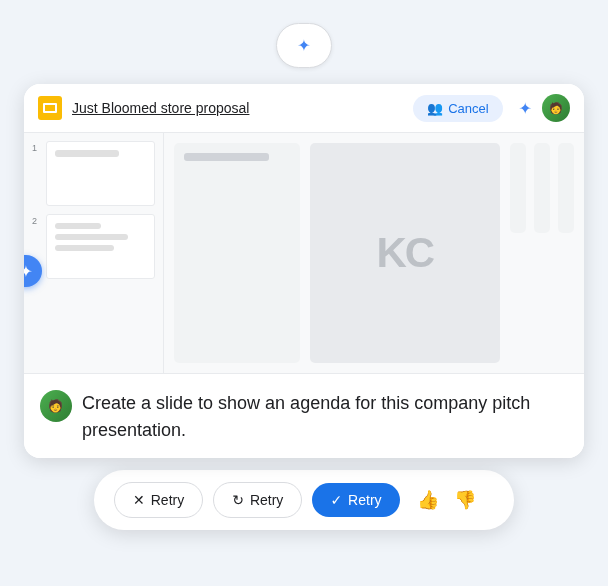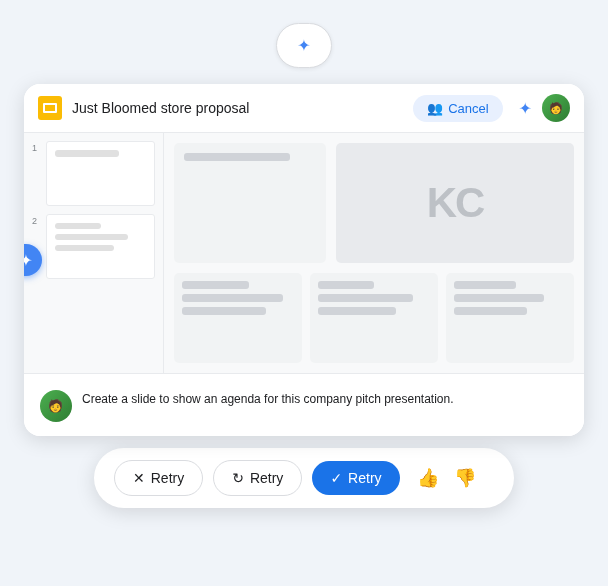--- a/index.html
+++ b/index.html
@@ -82,20 +82,21 @@
       height: 10px;
       border: 2px solid #fff;
       border-radius: 1px;
       position: relative;
     }
 
     .slides-title {
       font-size: 14px;
       color: #202124;
       flex: 1;
+      text-decoration: underline;
     }
 
     .share-btn {
       background: #e8f0fe;
       color: #1a73e8;
       border: none;
       border-radius: 20px;
       padding: 6px 14px;
       font-size: 13px;
       display: flex;
@@ -183,21 +184,21 @@
       flex-shrink: 0;
       overflow: hidden;
       display: flex;
       align-items: center;
       justify-content: center;
       font-size: 12px;
       color: #fff;
     }
 
     .ai-message {
-      font-size: 12px;
+      font-size: 18px;
       color: #202124;
       line-height: 1.5;
       flex: 1;
     }
 
     
     .blue-sparkle-btn {
       position: absolute;
       left: -14px;
       top: 50%;
@@ -323,21 +324,21 @@
           <div class="slide-preview">
             <div style="padding: 8px; display:flex; flex-direction:column; gap:5px;">
               <div class="gray-bar" style="width:50%; height:6px;"></div>
               <div class="gray-bar" style="width:80%; height:6px;"></div>
               <div class="gray-bar" style="width:65%; height:6px;"></div>
             </div>
           </div>
         </div>
       </div>
 
-      <div style="flex:1; display:flex; flex-direction:column; padding: 10px; gap:10px;">
+      <div style="flex:1; display:flex; flex-direction:row; padding: 10px; gap:10px;">
 
         <div style="display:flex; gap:10px; flex:1;">
           <div style="flex:1; background:#f1f3f4; border-radius:5px; padding:10px; display:flex; flex-direction:column; gap:6px;">
             <div class="gray-bar" style="width:80%; background:#d0d3d8;"></div>
           </div>
           <div style="flex:1.8; background:#e8eaed; border-radius:5px; display:flex; align-items:center; justify-content:center;">
             <span style="font-size:42px; color:#bdc1c6; font-weight:700; letter-spacing:-2px;">KC</span>
           </div>
         </div>
 

